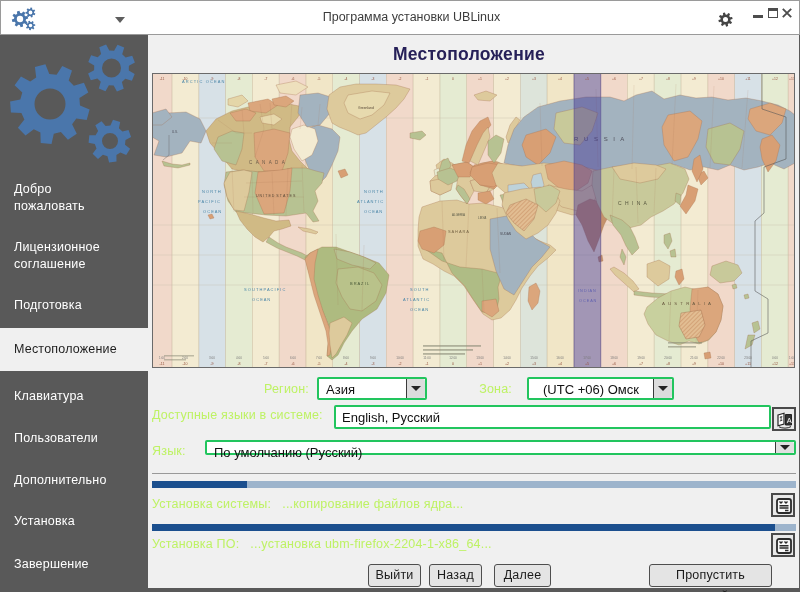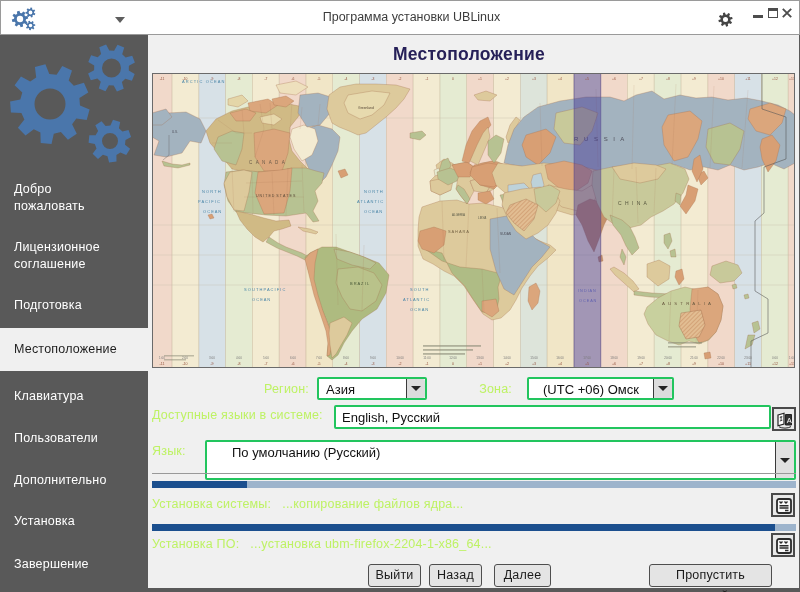--- a/index.html
+++ b/index.html
@@ -377,21 +377,21 @@
 <div class="abs ibtn" style="left:772px;top:407px">
 <svg width="20" height="20" viewBox="0 0 20 20" style="margin:1px">
 <path d="M3,5 L9,3.2 L9,14 L3,15.8 Z" fill="#fdfdfd" stroke="#222" stroke-width="1.2"></path>
 <path d="M10.5,4.5 L16.5,4.5 L16.5,15 L10.5,15 Z" fill="#333" stroke="#222" stroke-width="1"></path>
 <path d="M4.8,7.5 L7.4,6.8 M6.1,6 L6.1,10.5 M4.8,11 L7.4,10.2" stroke="#333" stroke-width="0.9" fill="none"></path>
 <text x="11.7" y="12.6" font-size="7.5" fill="#fff" font-family="Liberation Sans">A</text>
 <path d="M4,16.8 C7,18.6 13,18.6 16,16.6" fill="none" stroke="#222" stroke-width="1"></path>
 </svg></div>
 
 <div class="abs lab" style="left:152px;top:444px">Язык:</div>
-<div class="abs box" style="left:205px;top:440px;width:591px;height:40px;line-height:22px;padding-left:25px">По умолчанию (Русский)<div class="dbtn" style="background:#e0e0e0">
+<div class="abs box" style="left:205px;top:440px;width:591px;height:15px;line-height:22px;padding-left:7px">По умолчанию (Русский)<div class="dbtn" style="background:#e0e0e0">
       <div class="tri"></div>
     </div></div>
 
 <div class="abs" style="left:152px;top:473px;width:644px;height:1px;background:#999"></div>
 
 <div class="abs" style="left:152px;top:481px;width:644px;height:7px;background:#9db4cc">
     <div style="width:95px;height:7px;background:#1b4f8e"></div>
   </div>
 <div class="abs lab" style="left:152px;top:497px">Установка системы:&nbsp;&nbsp; ...копирование файлов ядра...</div>
 <div class="abs ibtn" style="left:771px;top:493px"><svg width="20" height="20" viewBox="0 0 20 20" style="margin:1px">

